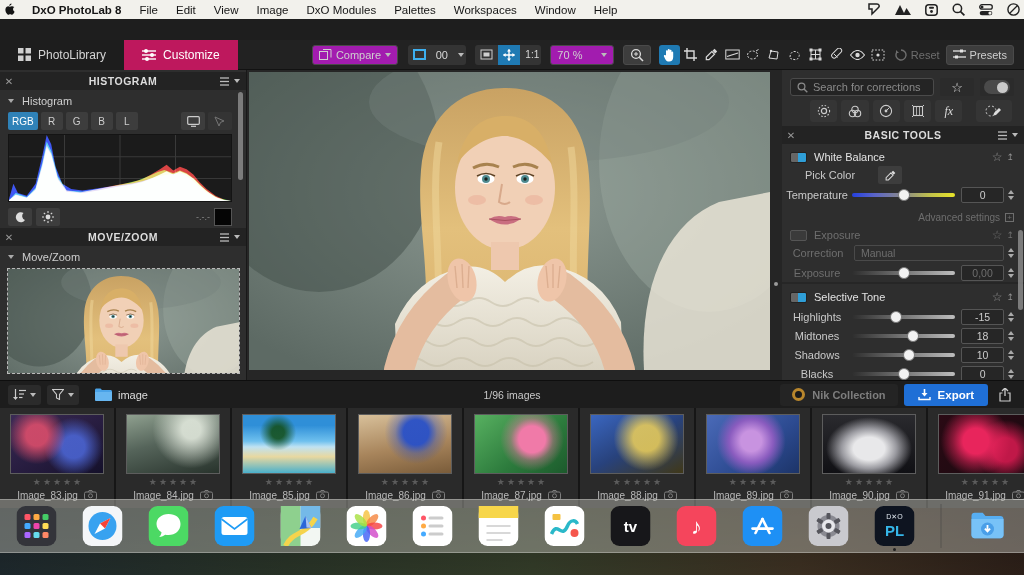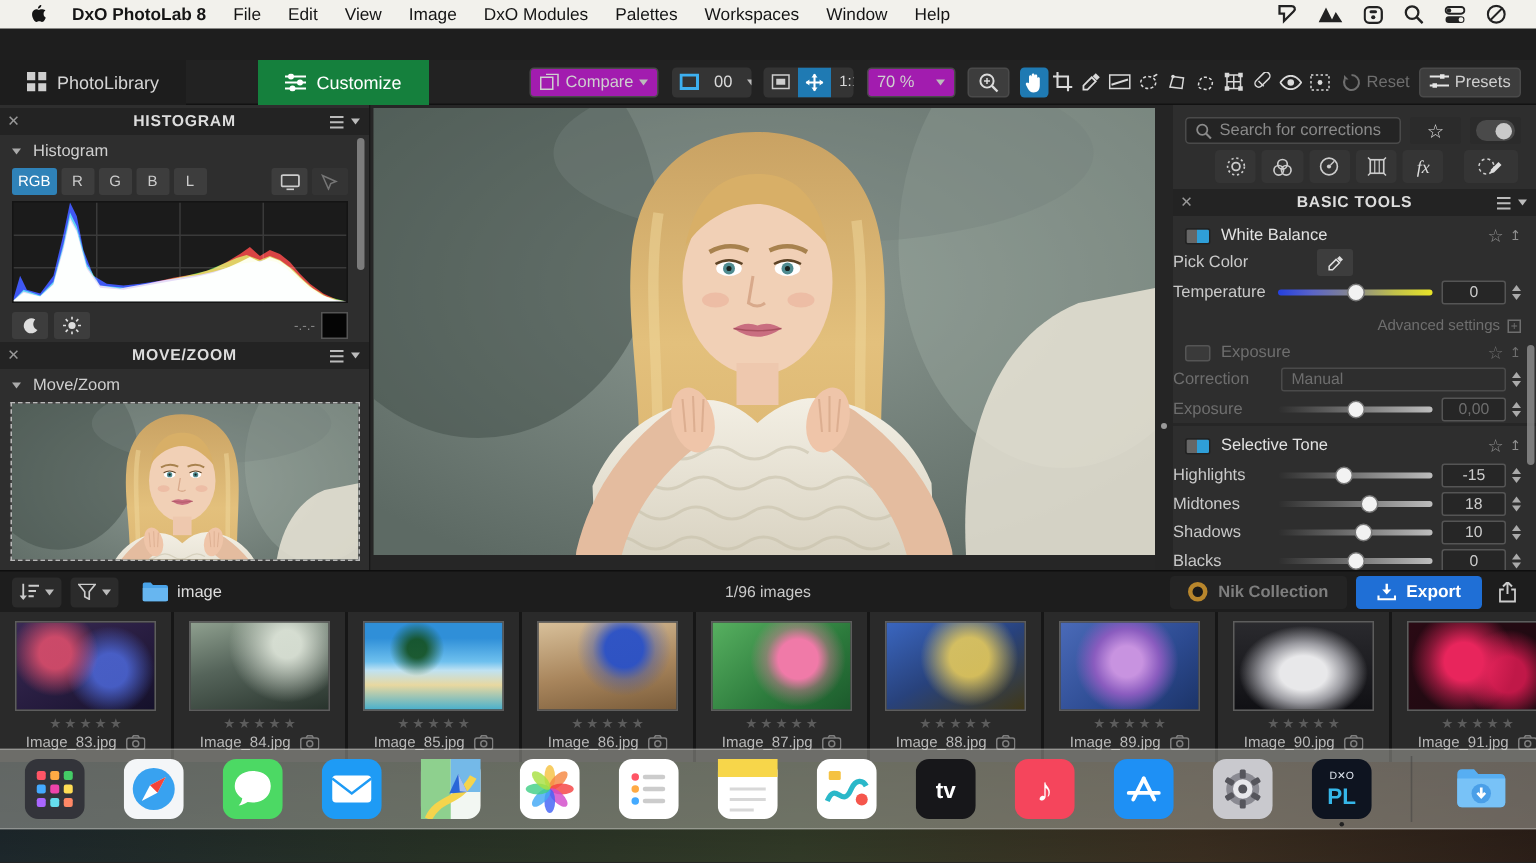--- a/index.html
+++ b/index.html
@@ -1,37 +1,37 @@
 <!DOCTYPE html>
 <html><head>
 <meta charset="utf-8">
 <style>
   html,body{margin:0;padding:0;background:#000;}
   *{box-sizing:border-box;font-family:"Liberation Sans",sans-serif;-webkit-font-smoothing:antialiased;}
   .screen{position:relative;width:1024px;height:575px;overflow:hidden;background:#1e1e1e;}
   svg{display:block;}
 
   
-  .menubar{position:absolute;top:0;left:0;right:0;height:19px;background:#f2f1ec;display:flex;align-items:center;padding:0 20px;font-size:11.5px;color:#151515;z-index:30;}
+  .menubar{position:absolute;top:0;left:0;right:0;height:19px;background:#f2f1ec;display:flex;align-items:center;padding:0 4px;font-size:11.5px;color:#151515;z-index:30;}
   .menubar .apple{margin-right:6px;display:flex;align-items:center;}
   .menubar .mitem{padding:0 9px;white-space:nowrap;}
   .menubar .mitem.app{font-weight:bold;}
   .menubar .spacer{flex:1;}
   .menubar .status{display:flex;align-items:center;gap:14px;}
 
   
   .titlebar{position:absolute;top:19px;left:0;right:0;height:21px;background:#2c2c2c;display:flex;align-items:center;z-index:29;border-bottom:1px solid #1a1a1a;}
   .lights{display:flex;gap:7px;margin-left:9px;}
   .light{width:11px;height:11px;border-radius:50%;}
   .title{position:absolute;left:0;right:0;text-align:center;font-size:11px;color:#c9c9c9;font-weight:bold;display:flex;justify-content:center;align-items:center;gap:5px;}
 
   
   .toolbar{position:absolute;top:40px;left:0;right:0;height:30px;background:#222;display:flex;align-items:center;z-index:28;border-bottom:1px solid #121212;}
   .tab{height:30px;display:flex;align-items:center;gap:7px;padding:0 18px;font-size:12px;color:#d5d5d5;background:#1d1d1d;}
-  .tab.active{background:#15803d;color:#fff;margin-left:48px;}
+  .tab.active{background:#be185d;color:#fff;}
   .tbtn{display:flex;align-items:center;gap:4px;color:#cfcfcf;font-size:11px;background:#a21caf;border:1px solid #4a4a4a;border-radius:3px;height:20px;padding:0 6px;}
   .tseg{display:flex;align-items:flex-start;background:#343434;border-radius:3px;height:20px;overflow:hidden;}
   .tseg .seg{height:20px;display:flex;align-items:center;justify-content:center;padding:0 5px;color:#d9d9d9;font-size:10px;}
   .tseg .seg.on{background:#1f7ab3;}
   .toolico{width:22px;height:20px;display:flex;align-items:center;justify-content:center;border-radius:3px;color:#d9d9d9;}
   .toolico.on{background:#1f7ab3;}
   .caret{width:0;height:0;border-left:3.5px solid transparent;border-right:3.5px solid transparent;border-top:4px solid #bbb;display:inline-block;}
 
   
   .workspace{position:absolute;top:70px;left:0;right:0;height:310px;background:#262626;}
@@ -61,21 +61,21 @@
   .toggle .knob{position:absolute;top:1.5px;right:2px;width:11px;height:11px;border-radius:50%;background:#c9c9c9;}
   .wbtoggle{width:17px;height:11px;border-radius:2px;background:linear-gradient(90deg,#666 0 45%,#2f9fd8 45%);margin-right:7px;border:1px solid #222;}
   .wbtoggle.off{background:#3a3a3a;border:1px solid #555;}
   .track{position:relative;height:4px;border-radius:2px;background:linear-gradient(90deg,#2e2e2e,#bdbdbd);width:106px;}
   .track .knob{position:absolute;top:50%;transform:translate(-50%,-50%);width:12px;height:12px;border-radius:50%;background:#f2f2f2;border:1px solid #777;}
   .valbox{width:44px;height:16px;background:#262626;border:1px solid #555;border-radius:2px;color:#ccc;font-size:10.5px;display:flex;align-items:center;justify-content:center;}
   .stepper{display:flex;flex-direction:column;justify-content:center;gap:2px;margin-left:4px;}
   .stepper i{width:0;height:0;border-left:3.5px solid transparent;border-right:3.5px solid transparent;display:block;}
   .stepper .up{border-bottom:4px solid #aaa;}
   .stepper .dn{border-top:4px solid #aaa;}
-  .slabel{width:72px;text-align:left;padding-right:0;color:#c9c9c9;white-space:nowrap;}
+  .slabel{width:72px;text-align:center;padding-right:0;color:#c9c9c9;white-space:nowrap;}
   .dim,.dim *{color:#6e6e6e!important;}
   .star{color:#8f8f8f;font-size:12px;line-height:1;}
   .rsticon{color:#8f8f8f;font-size:9px;margin-left:4px;}
 
   
   .bbar{position:absolute;top:380px;left:0;right:0;height:28px;background:#1d1d1d;display:flex;align-items:center;padding:0 8px;gap:6px;border-top:1px solid #0e0e0e;}
   .bbtn{display:flex;align-items:center;gap:4px;color:#c9c9c9;height:20px;padding:0 5px;border-radius:3px;background:#2b2b2b;}
   .bcount{position:absolute;left:0;right:0;text-align:center;color:#c9c9c9;font-size:10.5px;pointer-events:none;}
   .nik{display:flex;align-items:center;gap:7px;color:#7e7e7e;font-size:11px;font-weight:bold;background:#242424;height:22px;padding:0 12px;border-radius:3px;}
   .nikring{width:13px;height:13px;border-radius:50%;border:3px solid #b8862c;background:#1a1a1a;}

